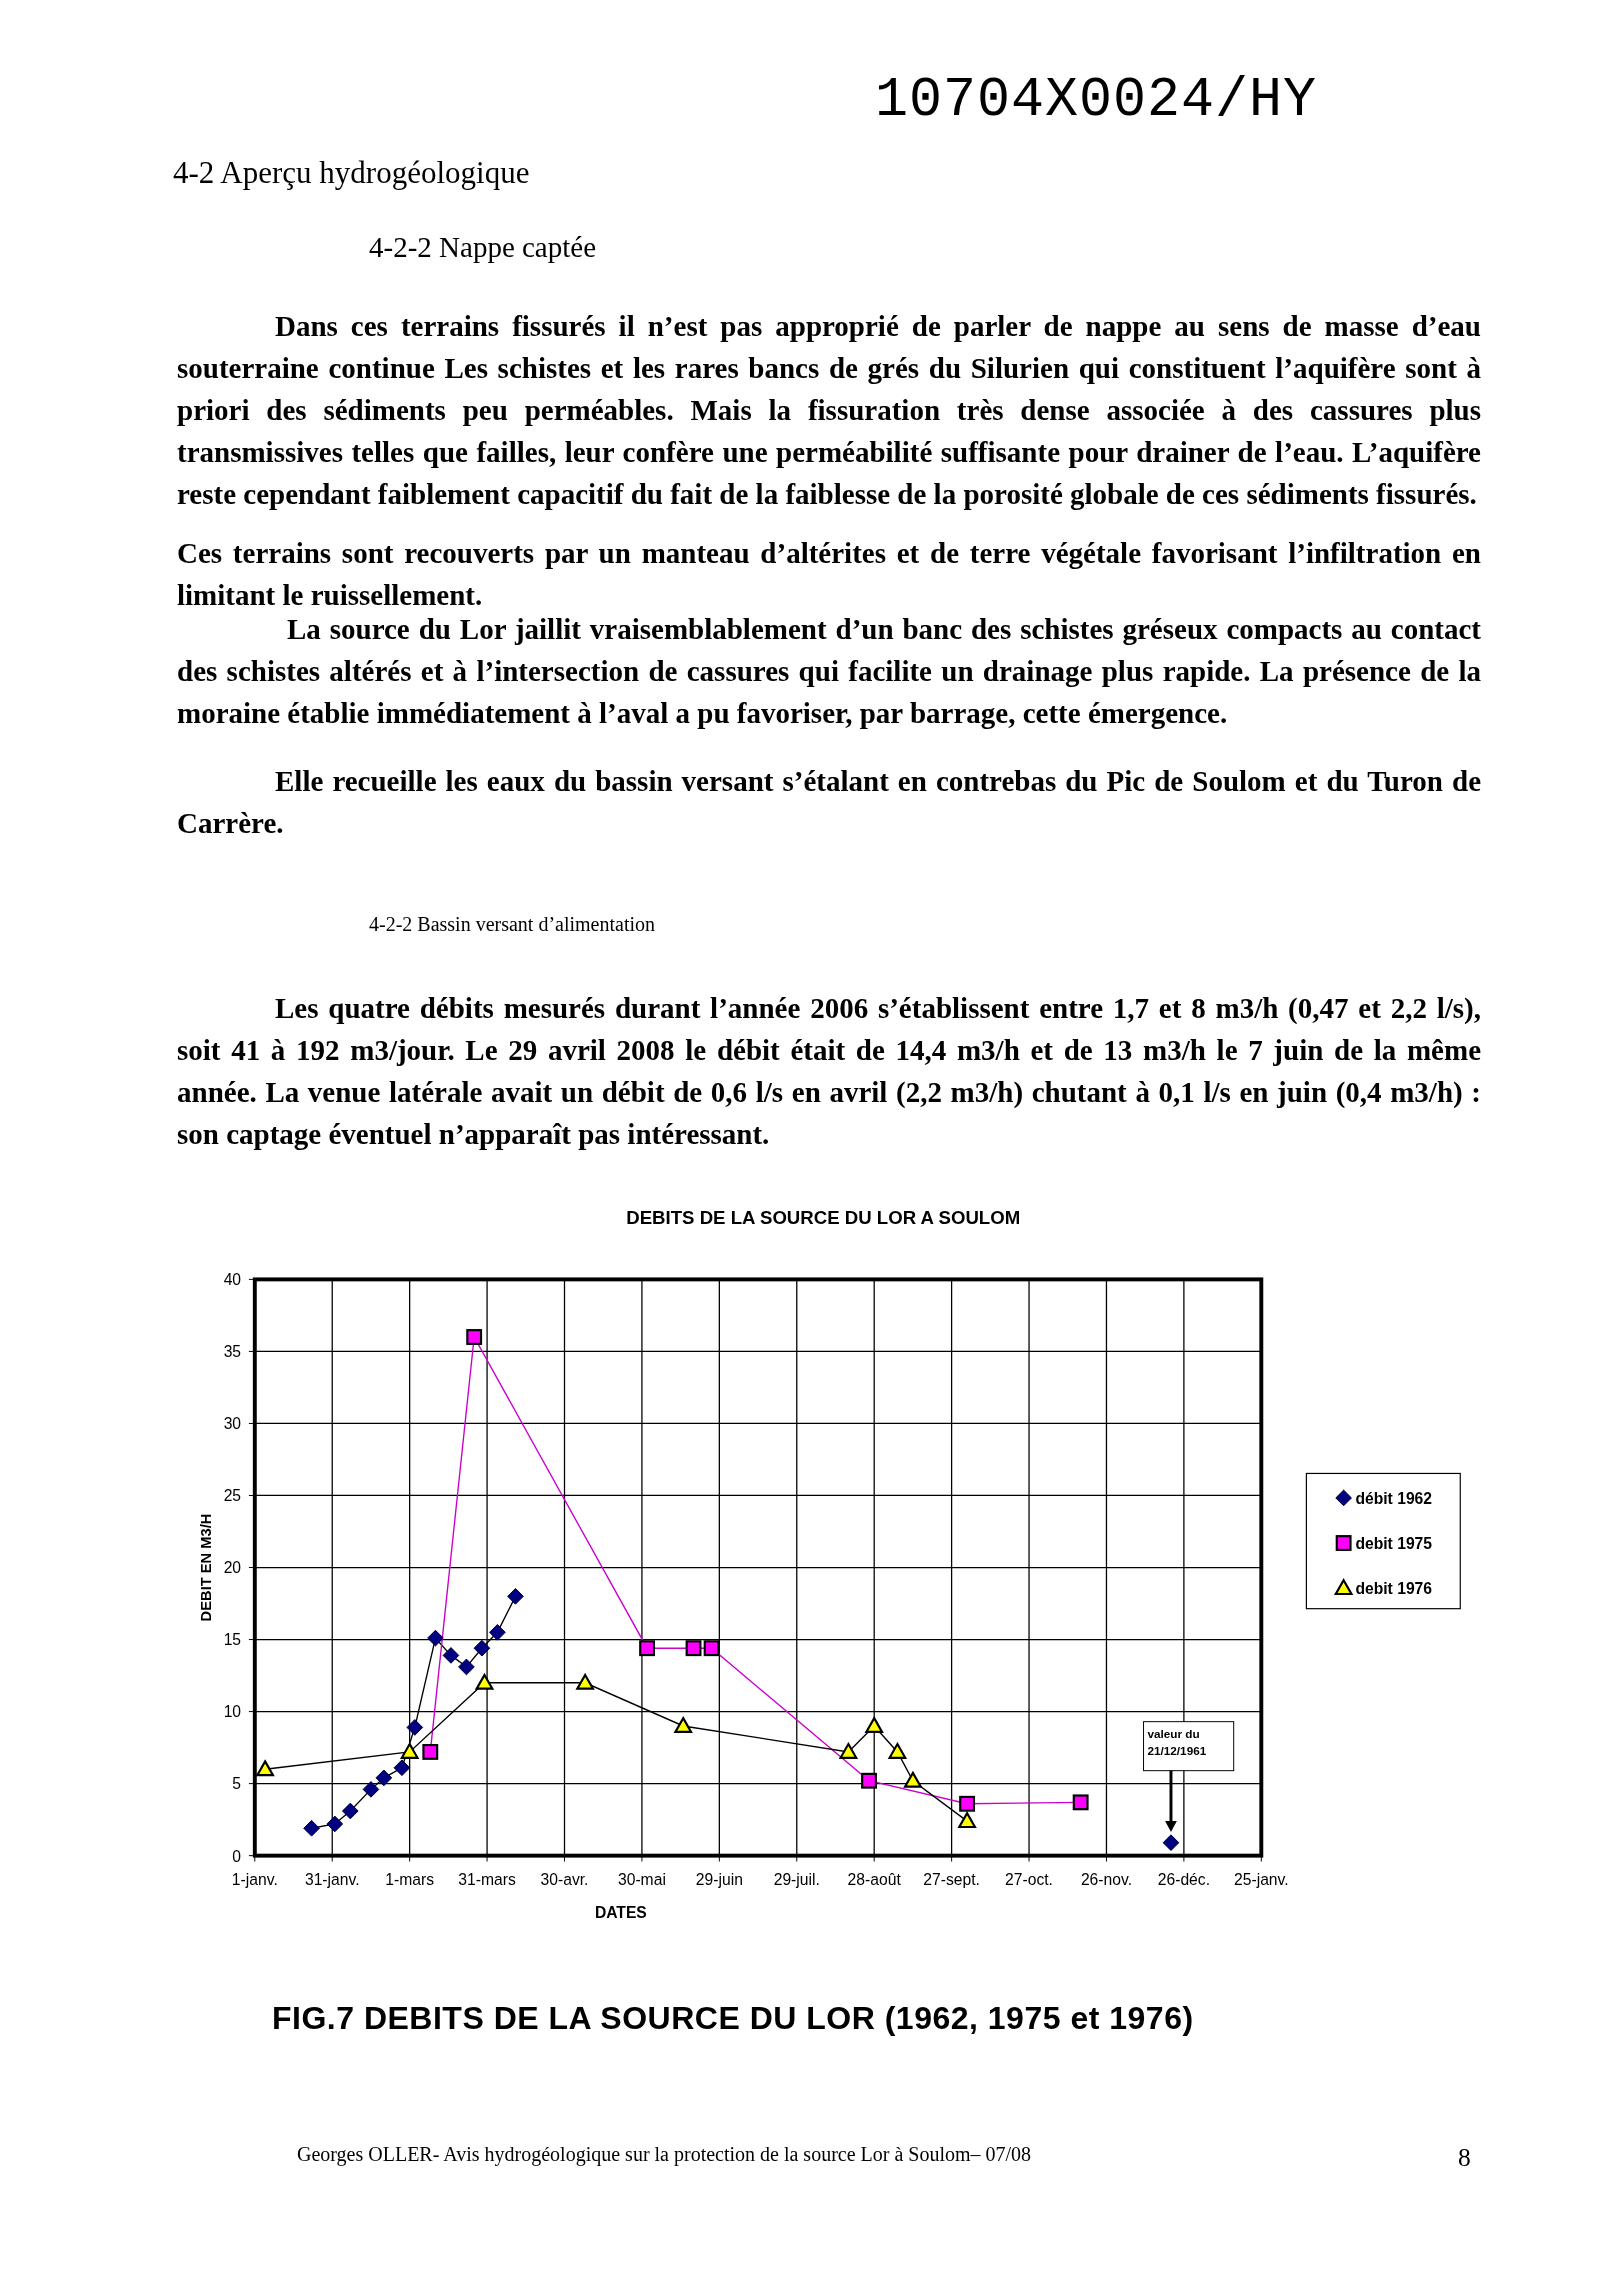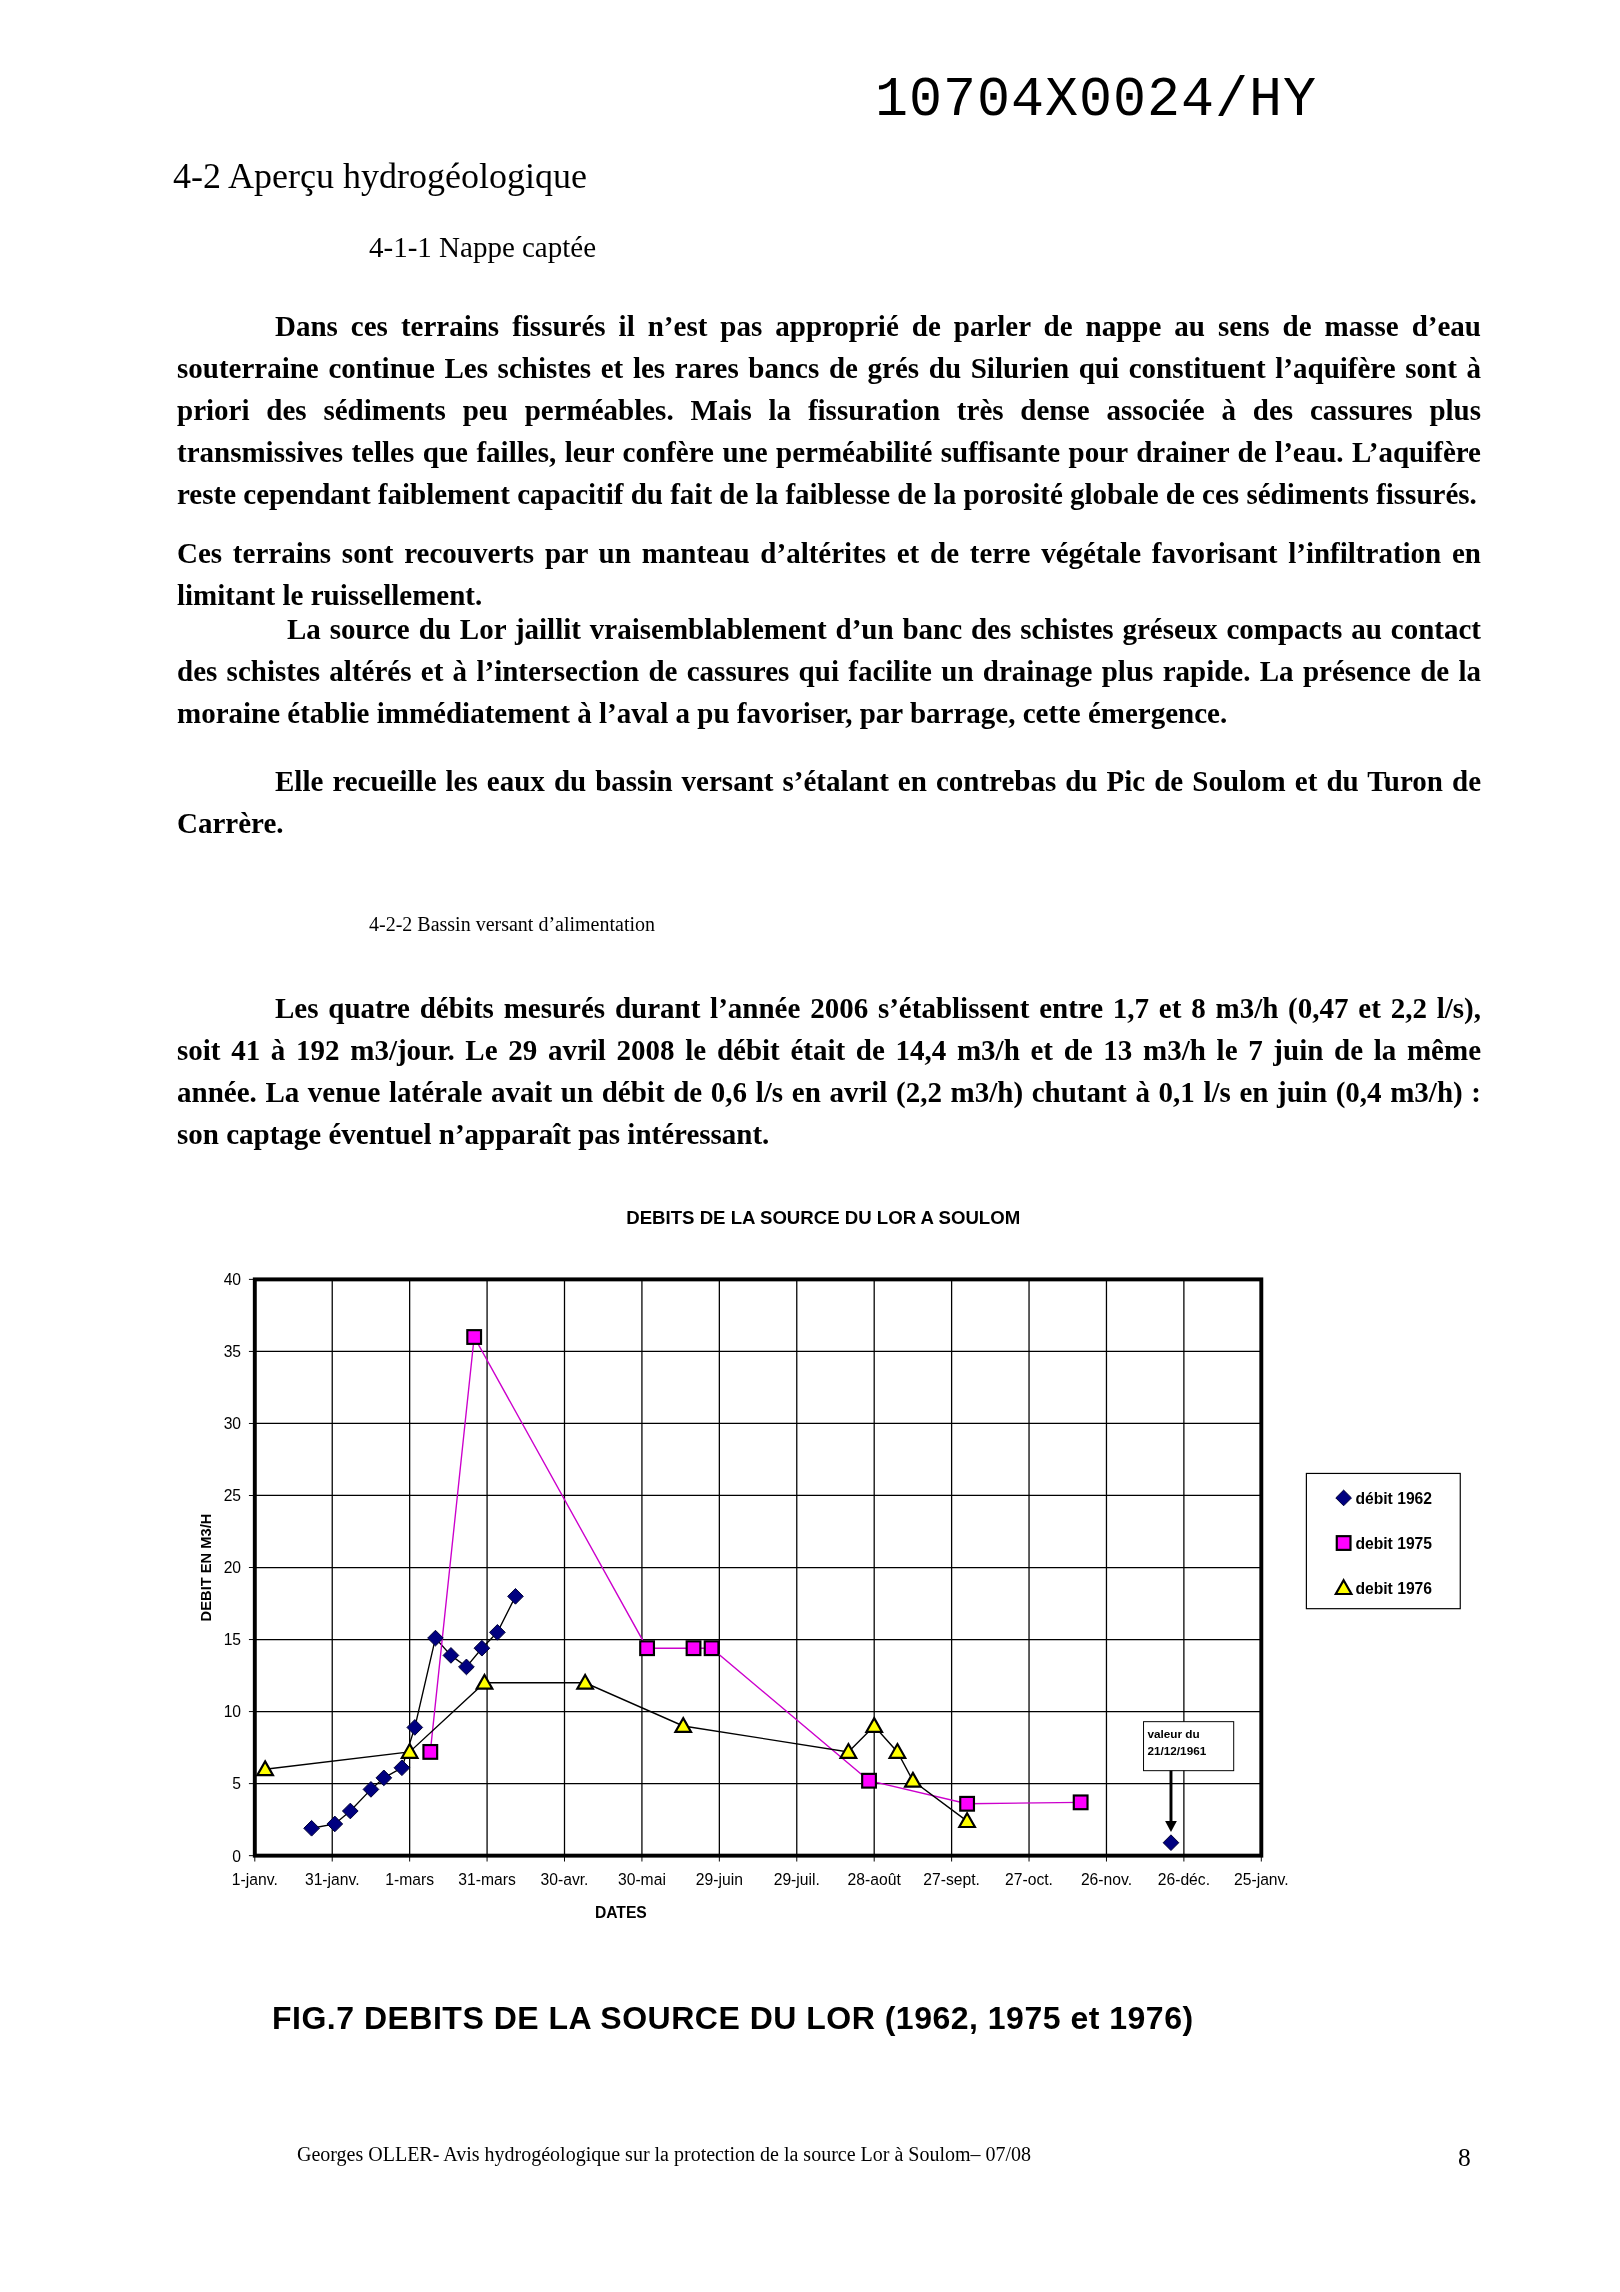--- a/index.html
+++ b/index.html
@@ -2,21 +2,21 @@
 <html><head>
 <meta charset="utf-8">
 <style>
   html, body { margin: 0; padding: 0; background: #ffffff; }
   body { width: 1620px; height: 2293px; position: relative; overflow: hidden; color: #000; }
   .serif { font-family: "Liberation Serif", "DejaVu Serif", serif; }
   .sans { font-family: "Liberation Sans", "DejaVu Sans", sans-serif; }
   .mono { font-family: Liberation Mono, monospace; }
 
   #doc-code { position: absolute; left: 875px; top: 69px; font-size: 55px; letter-spacing: 1px; white-space: nowrap; }
-  #h-section { position: absolute; left: 173px; top: 155px; font-size: 36px; }
+  #h-section { position: absolute; left: 173px; top: 155px; font-size: 31px; }
   #h-sub1 { position: absolute; left: 369px; top: 231px; font-size: 29px; }
   #h-sub2 { position: absolute; left: 369px; top: 913px; font-size: 20px; }
 
   .para { position: absolute; left: 177px; width: 1304px; font-size: 29px; line-height: 42px; text-align: justify; font-weight: bold; }
   .para .ind { display: inline-block; width: 98px; }
   #p1 { top: 305px; }
   #p2 { top: 532px; }
   #p3 { top: 608px; }
   #p4 { top: 760px; }
   #p5 { top: 987px; }
@@ -27,21 +27,21 @@
   #fig-caption { position: absolute; left: 272px; top: 2000px; font-size: 32px; font-weight: bold; letter-spacing: 0.5px; white-space: nowrap; }
   #footer-text { position: absolute; left: 297px; top: 2143px; font-size: 20px; white-space: nowrap; }
   #page-number { position: absolute; left: 1458px; top: 2143px; font-size: 25.5px; }
 </style>
 </head>
 <body>
 
 <div id="doc-code" class="mono">10704X0024/HY</div>
 
 <div id="h-section" class="serif">4-2 Aperçu hydrogéologique</div>
-<div id="h-sub1" class="serif">4-1-1 Nappe captée</div>
+<div id="h-sub1" class="serif">4-2-2 Nappe captée</div>
 
 <div id="p1" class="para serif"><span class="ind"></span><span>Dans ces terrains fissurés il n’est pas approprié de parler de nappe au sens de masse d’eau souterraine continue Les schistes et les rares bancs de grés du Silurien qui constituent l’aquifère sont à priori des sédiments peu perméables. Mais la fissuration très dense associée à des cassures plus transmissives telles que failles, leur confère une perméabilité suffisante pour drainer de l’eau. L’aquifère reste cependant faiblement capacitif du fait de la faiblesse de la porosité globale de ces sédiments fissurés.</span></div>
 <div id="p2" class="para serif"><span> Ces terrains sont recouverts par un manteau d’altérites et de terre végétale favorisant l’infiltration en limitant le ruissellement.</span></div>
 <div id="p3" class="para serif"><span class="ind" style="width:110px"></span><span>La source du Lor jaillit vraisemblablement d’un banc des schistes gréseux compacts au contact des schistes altérés et  à l’intersection de cassures qui facilite un drainage plus rapide. La présence de la moraine établie immédiatement à l’aval a pu favoriser, par barrage, cette émergence.</span></div>
 <div id="p4" class="para serif"><span class="ind"></span><span>Elle recueille les eaux du bassin versant s’étalant en contrebas du Pic de Soulom et du Turon de Carrère.</span></div>
 
 <div id="h-sub2" class="serif">4-2-2 Bassin versant d’alimentation</div>
 <div id="p5" class="para serif"><span class="ind"></span><span>Les quatre débits mesurés durant l’année 2006 s’établissent entre 1,7 et 8 m3/h (0,47 et 2,2 l/s), soit 41 à 192 m3/jour. Le 29 avril 2008 le débit était de 14,4 m3/h  et de 13 m3/h le 7 juin de la même année. La venue latérale avait un débit de 0,6 l/s en avril (2,2 m3/h) chutant à 0,1 l/s en juin (0,4 m3/h) : son captage éventuel n’apparaît pas intéressant.</span></div>
 
 <div id="chart-wrap">

